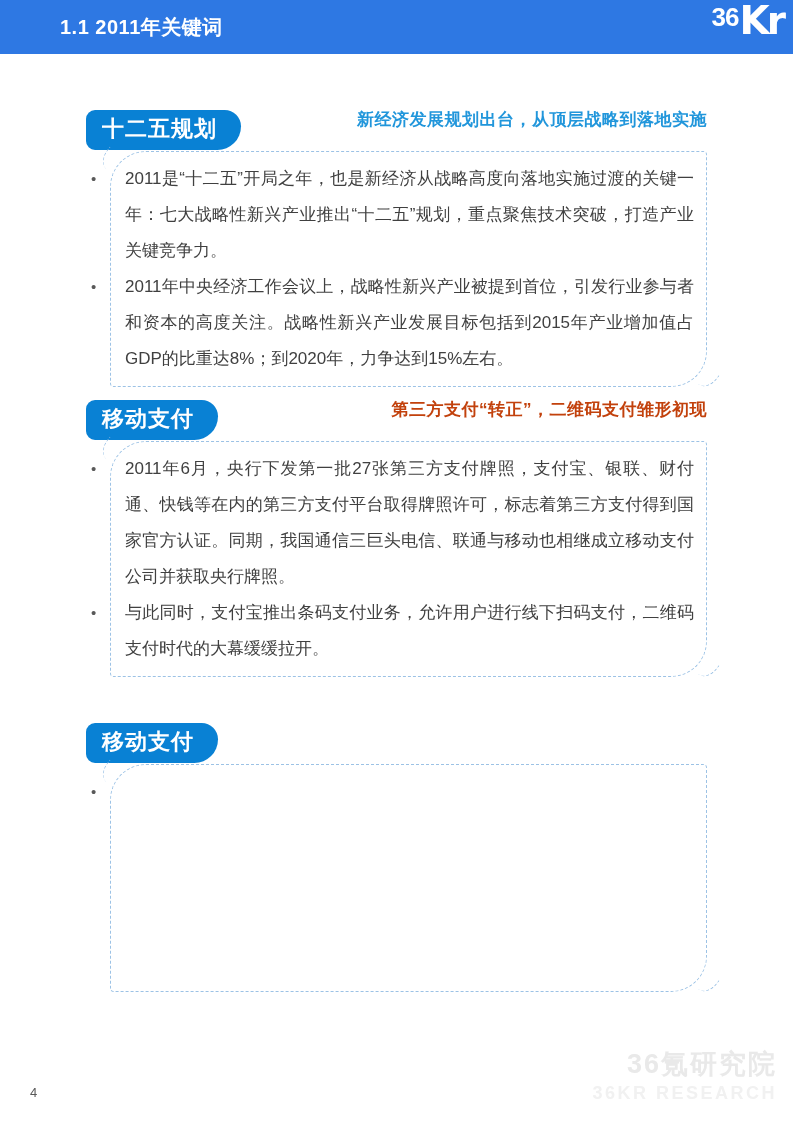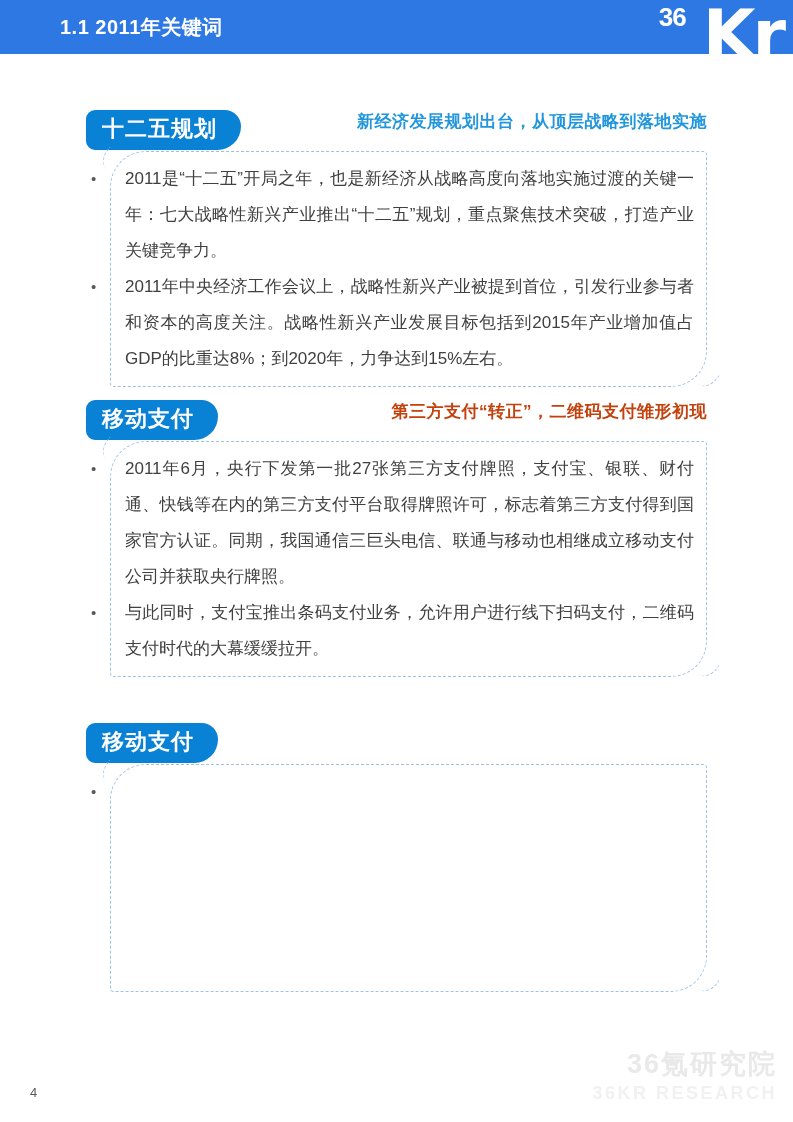--- a/index.html
+++ b/index.html
@@ -3,27 +3,27 @@
 <meta charset="utf-8">
 <style>
   * { margin:0; padding:0; box-sizing:border-box; }
   html,body { background:#ffffff; }
   body { font-family:"Liberation Sans", sans-serif; }
   .page { position:relative; width:793px; height:1122px; background:#fff; overflow:hidden; margin:0 auto; }
 
   
   .header-bar { position:absolute; top:0; left:0; width:793px; height:54px; background:var(--header-blue); }
   .header-title { position:absolute; left:60px; top:50%; transform:translateY(-50%); color:#fff; font-size:20px; font-weight:bold; letter-spacing:0.5px; }
-  .logo { position:absolute; right:10px; top:1px; color:#fff; display:flex; align-items:flex-start; line-height:1; z-index:2;gap:16px; }
+  .logo { position:absolute; right:10px; top:1px; color:#fff; display:flex; align-items:flex-start; line-height:1; z-index:2; }
   .logo-36 { font-size:26px; font-weight:bold; letter-spacing:-1px; margin-top:3px; }
-  .logo-kr { font-size:68px; font-weight:bold; letter-spacing:-3px; margin-left:1px; font-family:"DejaVu Sans", sans-serif; }
+  .logo-kr { font-size:39px; font-weight:bold; letter-spacing:-3px; margin-left:1px; font-family:"DejaVu Sans", sans-serif; }
 
   
   .section { position:absolute; left:86px; width:621px; }
-  .section-head { display:flex; justify-content:space-between; align-items:flex-start; height:40px; }
+  .section-head { display:flex; justify-content:space-between; align-items:flex-end; height:40px; }
   .badge { background:var(--badge-blue); color:#fff; font-size:22px; font-weight:bold; letter-spacing:1px;
            height:40px; display:flex; align-items:center; padding:0 24px 2px 16px;
            border-radius:10px 18px 26px 10px; }
   .subtitle { font-size:17px; font-weight:bold; letter-spacing:0.5px; padding-bottom:19px; }
   .dashed-box { position:relative; margin-left:24px; margin-top:1px; min-height:228px;
                 border:1.5px dashed var(--dash-blue); border-radius:36px 4px 36px 4px;
                 padding:9px 12px 9px 6px; }
   .dashed-box::before { content:""; position:absolute; left:-9px; top:-3px; width:14px; height:20px;
                 border-left:1.5px dashed var(--dash-blue); border-radius:0 0 0 80%; transform:rotate(38deg); }
   .dashed-box::after { content:""; position:absolute; right:-9px; bottom:-3px; width:14px; height:20px;

